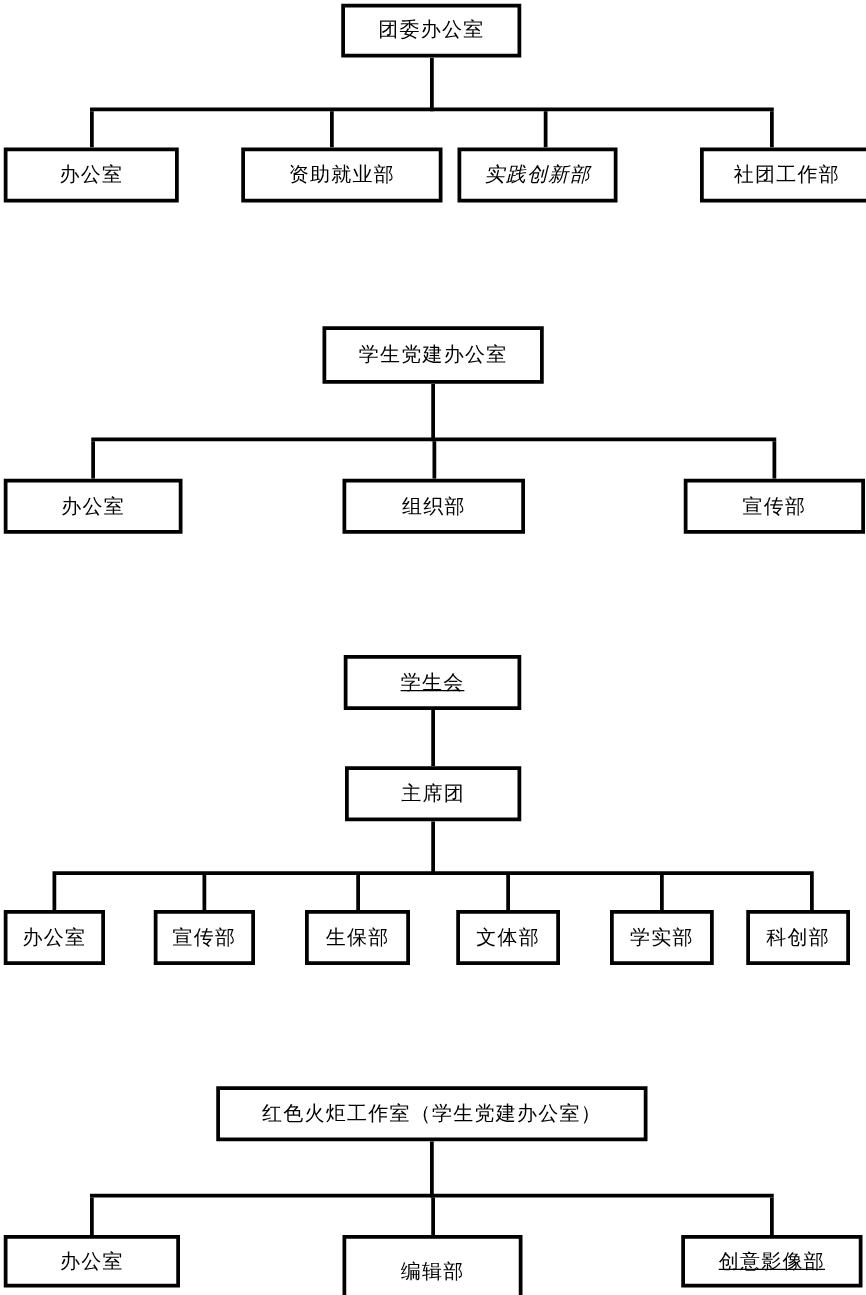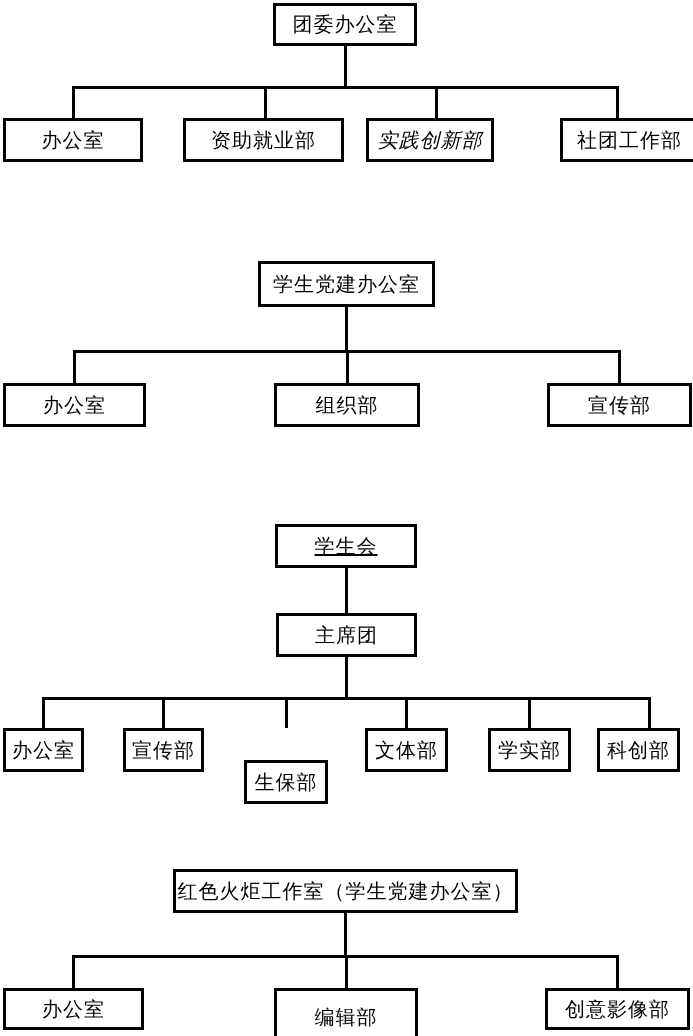--- a/index.html
+++ b/index.html
@@ -17,67 +17,67 @@
   }
   .node {
     position: absolute;
     box-sizing: border-box;
     background: #ffffff;
     border: 3px solid #000000;
     color: #000000;
     display: flex;
     align-items: center;
     justify-content: center;
-    font-size: 20px;
+    font-size: 16px;
     letter-spacing: 1px;
     white-space: nowrap;
     z-index: 2;
   }
   .line {
     position: absolute;
     background: #000000;
     z-index: 1;
   }
 </style>
 </head>
 <body>
 
 <div id="canvas">
 
   <div class="tree">
     <div class="node" style="left:273px; top:3px; width:144px; height:43px;">团委办公室</div>
     <div class="node" style="left:3px; top:118px; width:140px; height:44px;">办公室</div>
-    <div class="node" style="left:183px; top:118px; width:161px; height:44px;">资助就业部</div>
+    <div class="node" style="left:193px; top:118px; width:161px; height:44px;">资助就业部</div>
     <div class="node" style="left:366px; top:118px; width:128px; height:44px;font-style:italic;">实践创新部</div>
     <div class="node" style="left:548px; top:118px; width:139px; height:44px;margin-left:12px;">社团工作部</div>
   </div>
 
   <div class="tree">
     <div class="node" style="left:258px; top:261px; width:177px; height:46px;">学生党建办公室</div>
     <div class="node" style="left:3px; top:383px; width:143px; height:44px;">办公室</div>
     <div class="node" style="left:274px; top:383px; width:146px; height:44px;">组织部</div>
     <div class="node" style="left:547px; top:383px; width:145px; height:44px;">宣传部</div>
   </div>
 
   <div class="tree">
     <div class="node" style="left:275px; top:524px; width:142px; height:44px;text-decoration:underline;">学生会</div>
     <div class="node" style="left:276px; top:613px; width:141px; height:44px;">主席团</div>
     <div class="node" style="left:3px; top:728px; width:81px; height:44px;">办公室</div>
     <div class="node" style="left:123px; top:728px; width:81px; height:44px;">宣传部</div>
-    <div class="node" style="left:244px; top:760px; width:84px; height:44px;">生保部</div>
+    <div class="node" style="left:244px; top:728px; width:84px; height:44px;">生保部</div>
     <div class="node" style="left:365px; top:728px; width:83px; height:44px;">文体部</div>
     <div class="node" style="left:488px; top:728px; width:83px; height:44px;">学实部</div>
     <div class="node" style="left:597px; top:728px; width:83px; height:44px;">科创部</div>
   </div>
 
   <div class="tree">
     <div class="node" style="left:173px; top:869px; width:345px; height:44px;">红色火炬工作室（学生党建办公室）</div>
     <div class="node" style="left:3px; top:988px; width:141px; height:42px;">办公室</div>
     <div class="node" style="left:274px; top:988px; width:144px; height:58px;">编辑部</div>
-    <div class="node" style="left:545px; top:988px; width:145px; height:42px;">创意影像部</div>
+    <div class="node" style="left:545px; top:988px; width:145px; height:42px;text-decoration:underline;">创意影像部</div>
   </div>
 
 <div class="line" style="left: 343.5px; top: 46px; width: 3px; height: 43px;"></div>
     <div class="line" style="left: 71.5px; top: 86px; width: 547.5px; height: 3px;"></div>
     <div class="line" style="left: 71.5px; top: 89px; width: 3px; height: 29px;"></div>
     <div class="line" style="left: 264px; top: 89px; width: 3px; height: 29px;"></div>
     <div class="line" style="left: 434.5px; top: 89px; width: 3px; height: 29px;"></div>
     <div class="line" style="left: 616px; top: 89px; width: 3px; height: 29px;"></div>
     <div class="line" style="left: 345px; top: 307px; width: 3px; height: 46px;"></div>
     <div class="line" style="left: 73px; top: 350px; width: 548px; height: 3px;"></div>

